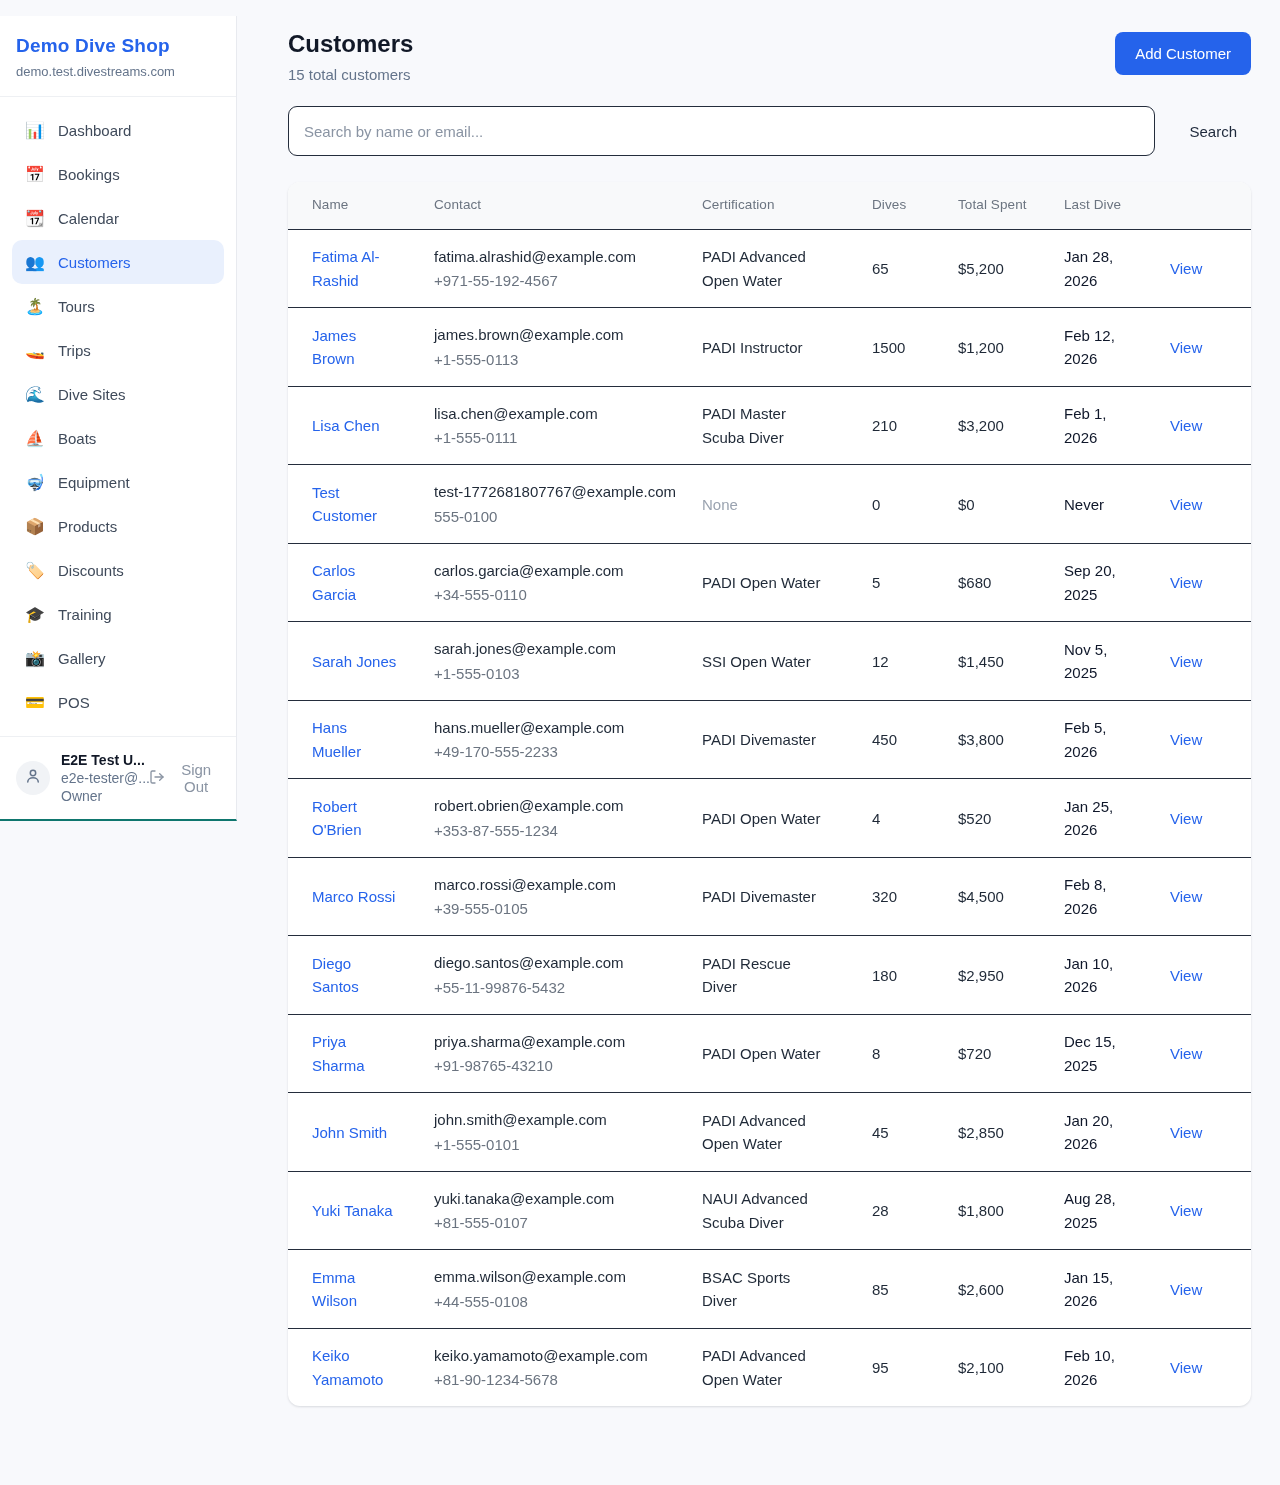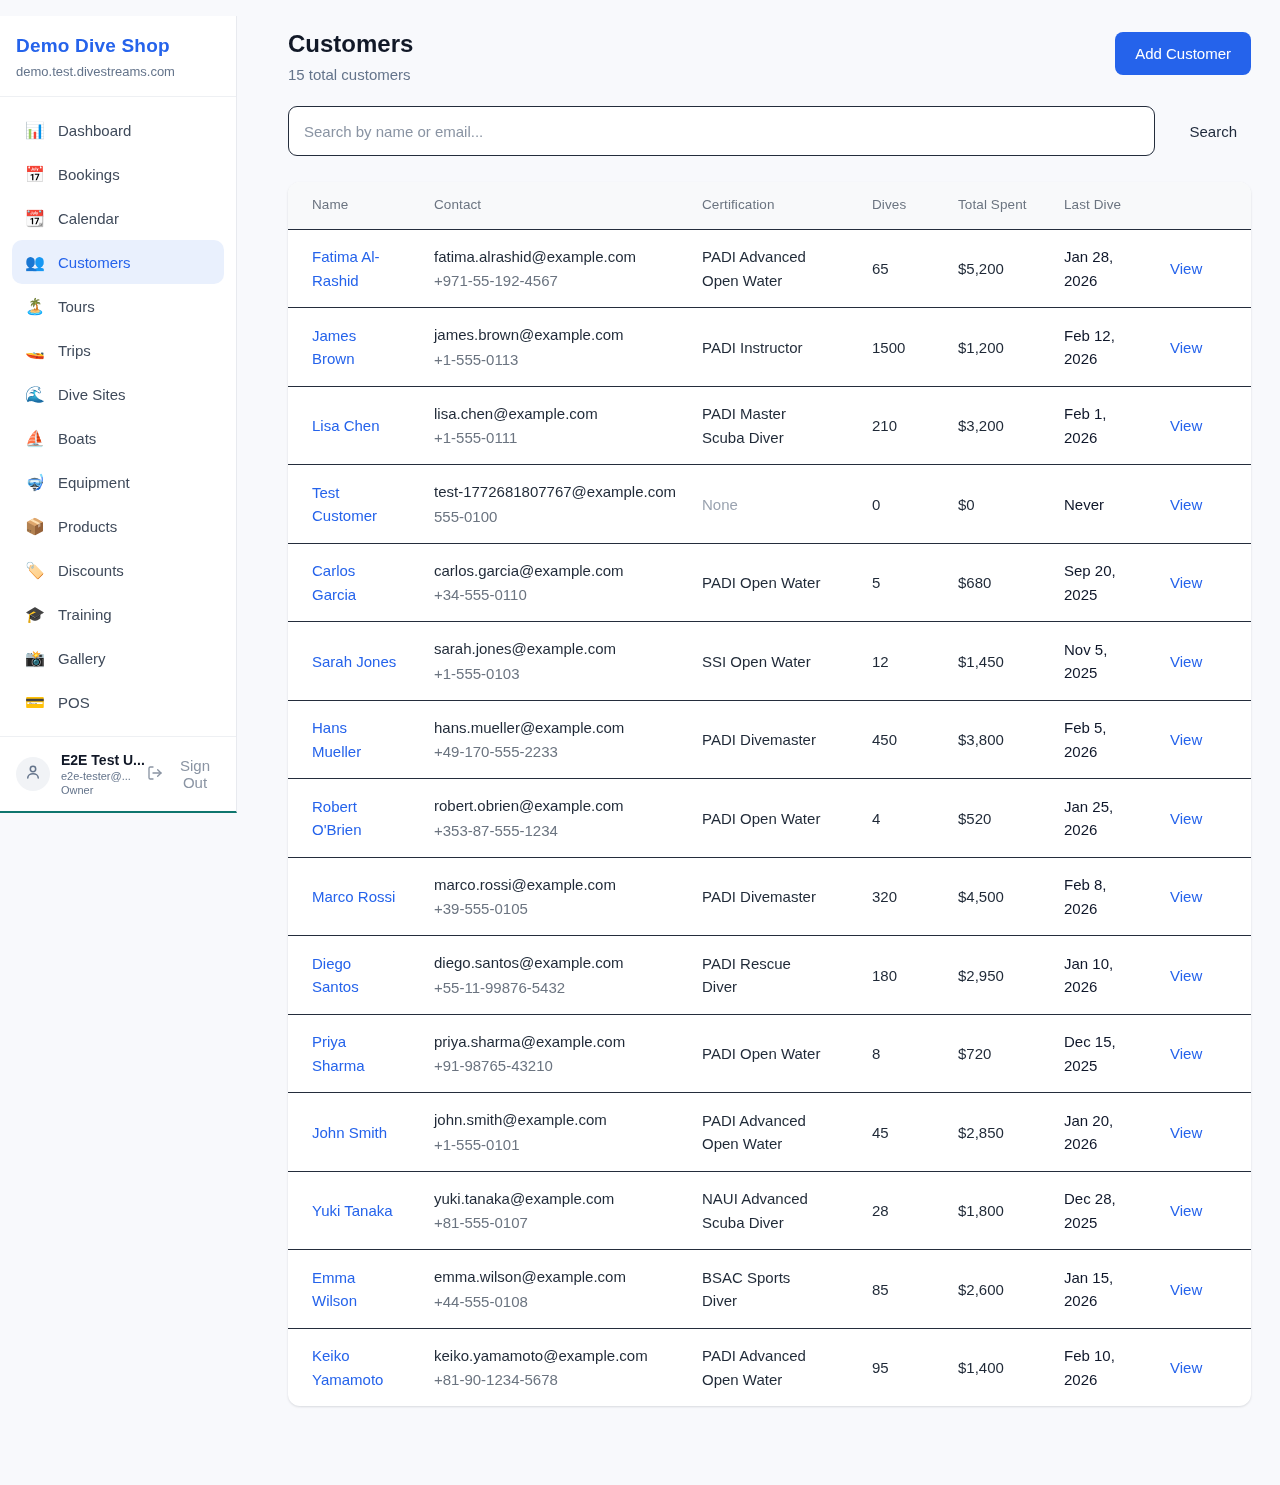--- a/index.html
+++ b/index.html
@@ -35,21 +35,21 @@
     border-top:1px solid #eef0f3;
     padding:15px 16px; display:flex; align-items:center; gap:11px;
   }
   .avatar {
     width:34px; height:34px; border-radius:50%;
     background:#f1f3f6; display:flex; align-items:center; justify-content:center;
     flex:0 0 34px;
   }
   .user-meta { min-width:0; }
   .user-name { font-size:14px; font-weight:bold; color:#111827; white-space:nowrap; }
-  .user-email, .user-role { font-size:11px; color:#64748b; margin-top:2px; white-space:nowrap; }
+  .user-email, .user-role { font-size:14px; color:#64748b; margin-top:2px; white-space:nowrap; }
   .signout-btn {
     margin-left:auto; display:flex; align-items:center; gap:7px;
     background:none; border:none; cursor:pointer;
     font-family:inherit; font-size:15px; color:#8a94a3;
   }
 
   
   .main { margin-left:256px; padding:30px 29px 27px 32px; }
   .page-header { display:flex; align-items:flex-start; justify-content:space-between; }
   .page-title { font-size:24px; font-weight:bold; color:#111827; }
@@ -379,21 +379,21 @@
   </tr>
           <tr>
     <td class="c-name"><a class="name-link">Yuki Tanaka</a></td>
     <td class="c-contact">
       <div class="email-line">yuki.tanaka@example.com</div>
       <div class="phone-line">+81-555-0107</div>
     </td>
     <td class="c-cert">NAUI Advanced Scuba Diver</td>
     <td class="c-dives">28</td>
     <td class="c-spent">$1,800</td>
-    <td class="c-last">Dec 28, 2025</td>
+    <td class="c-last">Aug 28, 2025</td>
     <td class="c-action"><a class="view-link">View</a></td>
   </tr>
           <tr>
     <td class="c-name"><a class="name-link">Emma Wilson</a></td>
     <td class="c-contact">
       <div class="email-line">emma.wilson@example.com</div>
       <div class="phone-line">+44-555-0108</div>
     </td>
     <td class="c-cert">BSAC Sports Diver</td>
     <td class="c-dives">85</td>
@@ -402,20 +402,20 @@
     <td class="c-action"><a class="view-link">View</a></td>
   </tr>
           <tr>
     <td class="c-name"><a class="name-link">Keiko Yamamoto</a></td>
     <td class="c-contact">
       <div class="email-line">keiko.yamamoto@example.com</div>
       <div class="phone-line">+81-90-1234-5678</div>
     </td>
     <td class="c-cert">PADI Advanced Open Water</td>
     <td class="c-dives">95</td>
-    <td class="c-spent">$1,400</td>
+    <td class="c-spent">$2,100</td>
     <td class="c-last">Feb 10, 2026</td>
     <td class="c-action"><a class="view-link">View</a></td>
   </tr>
         </tbody>
     </table>
   </div>
 </main>
 
 </body></html>

